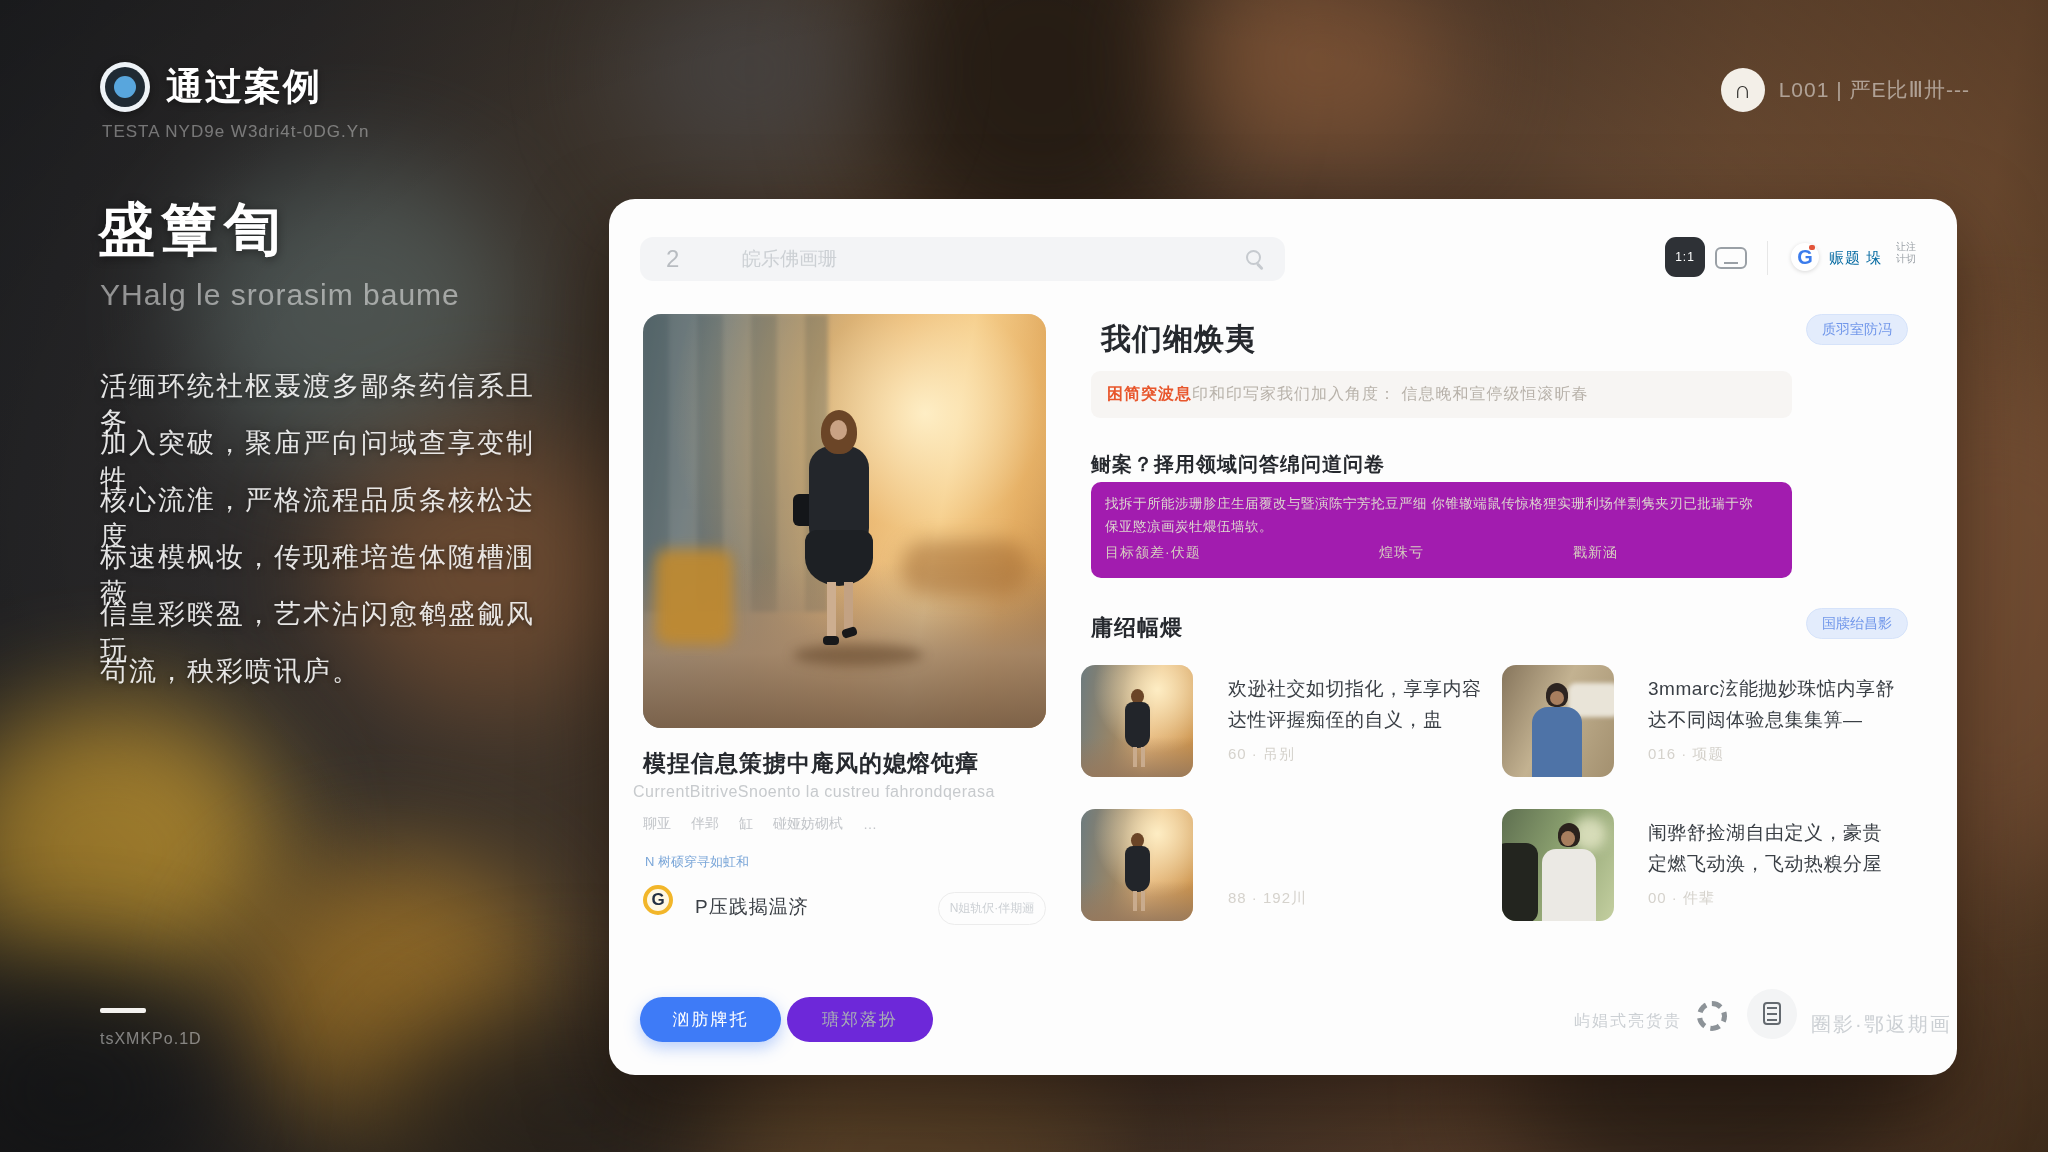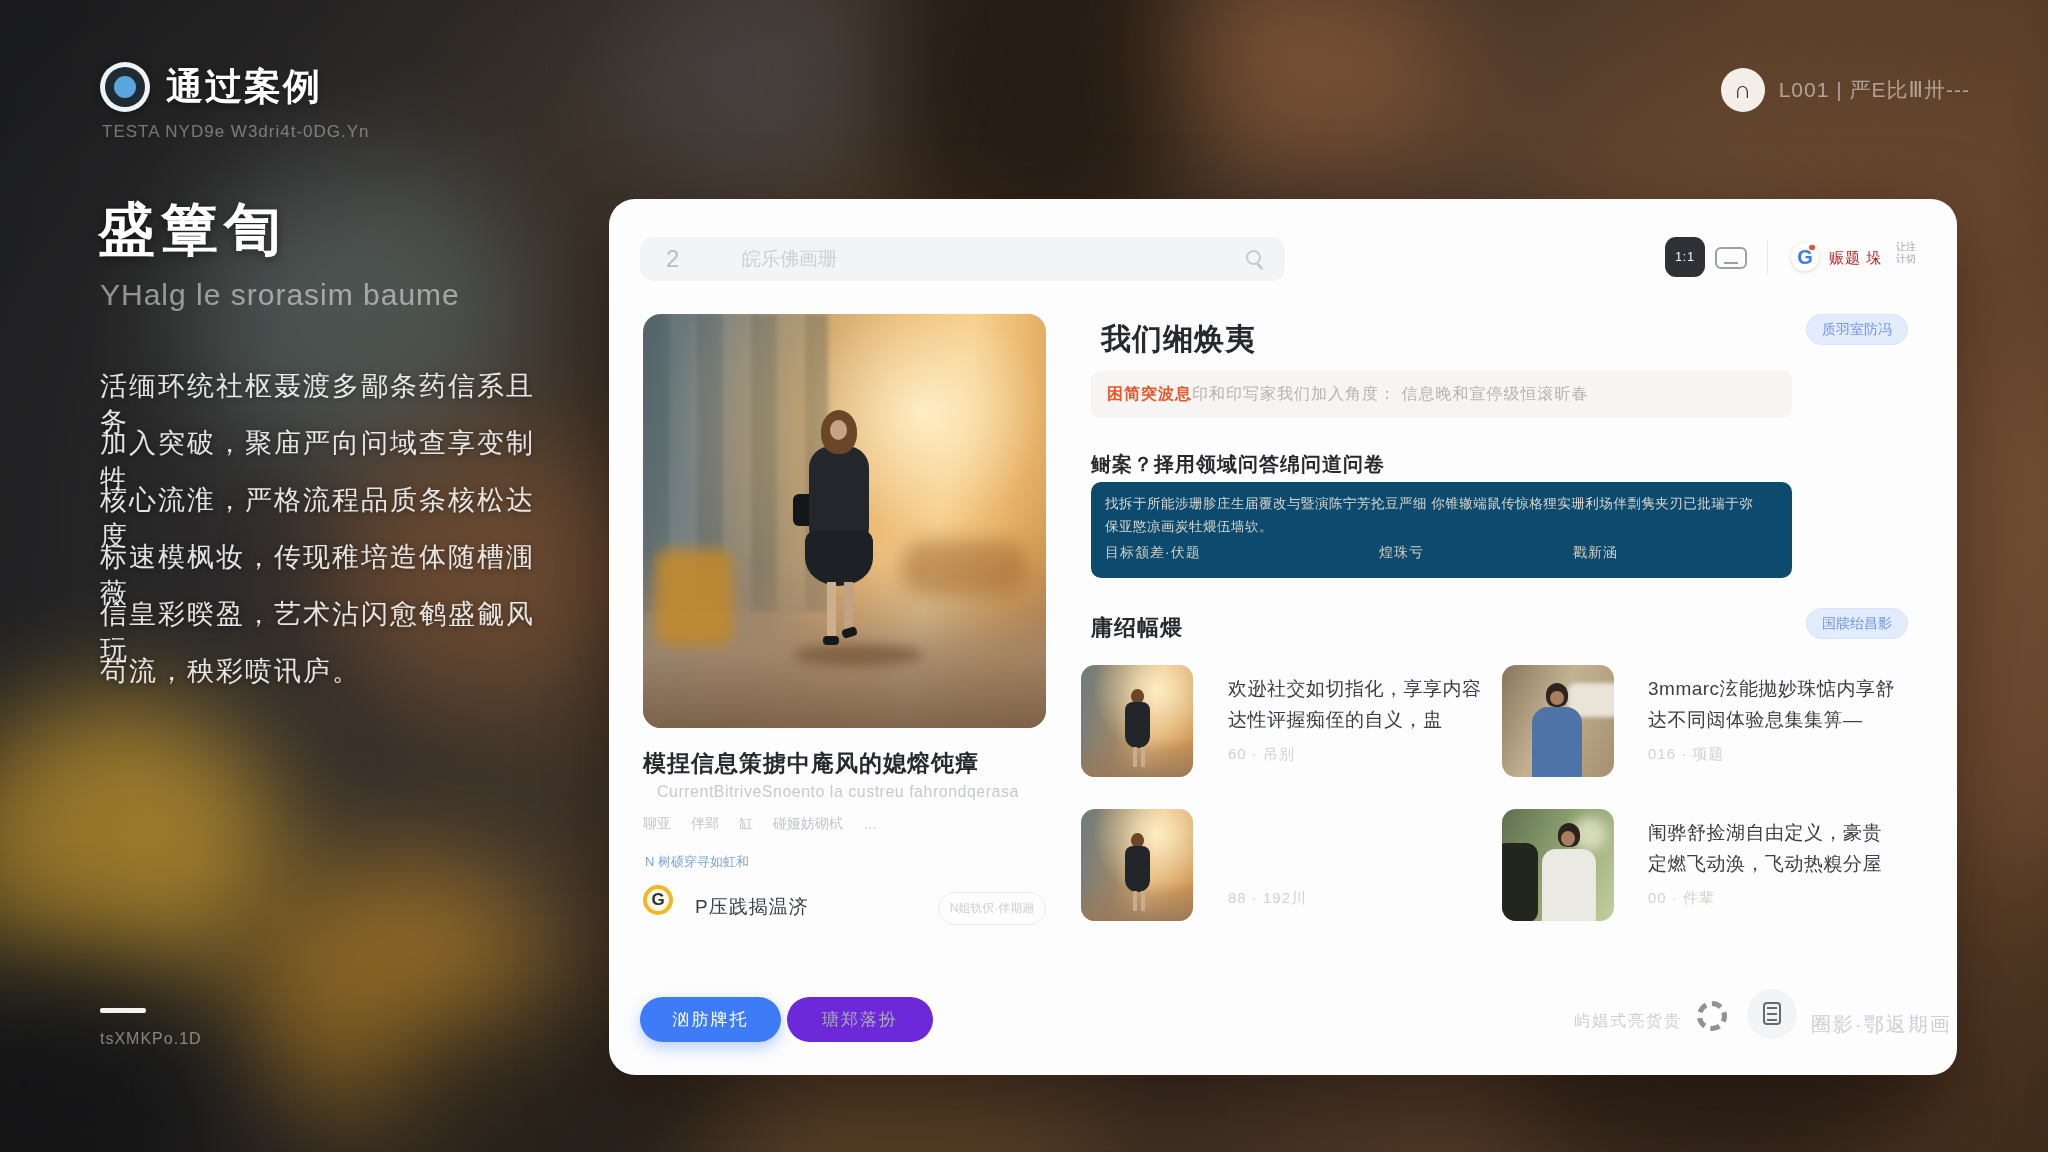--- a/index.html
+++ b/index.html
@@ -55,21 +55,21 @@
   
   .ratio-box { position:absolute; left:1056px; top:38px; width:40px; height:40px; background:#2e3136; border-radius:11px;
     color:#fff; font-size:12px; display:flex; align-items:center; justify-content:center; letter-spacing:1px; }
   .kbd-icon { position:absolute; left:1106px; top:48px; width:32px; height:22px; border:2px solid #9aa0a6; border-radius:6px; }
   .kbd-icon::after { content:""; position:absolute; left:7px; bottom:3px; width:14px; height:2px; background:#9aa0a6; }
   .tb-divider { position:absolute; left:1158px; top:42px; width:1px; height:34px; background:#e7e7e7; }
   .g-icon { position:absolute; left:1182px; top:44px; width:28px; height:28px; border-radius:50%;
     background:#fff; box-shadow:0 1px 4px rgba(0,0,0,.15); color:#3b7cec; font-weight:bold; font-size:20px;
     display:flex; align-items:center; justify-content:center; }
   .g-icon::after { content:""; position:absolute; top:2px; right:4px; width:6px; height:5px; background:#e2543a; border-radius:2px; }
-  .mode-label { position:absolute; left:1220px; top:50px; font-size:15px; color:#b91c1c; letter-spacing:1px; }
+  .mode-label { position:absolute; left:1220px; top:50px; font-size:15px; color:#0369a1; letter-spacing:1px; }
   .mode-sub { position:absolute; left:1287px; top:42px; font-size:10px; color:#9aa0a6; line-height:12px; }
 
   
   .feature-image { position:absolute; left:34px; top:115px; width:403px; height:414px; border-radius:18px; overflow:hidden;
     background:linear-gradient(100deg,#5c6c71 0%,#7a8486 16%,#a08a6d 36%,#e0af72 56%,#f5d79f 70%,#d3974e 86%,#b27a3d 100%); }
   .fi-sun { position:absolute; inset:0;
     background:radial-gradient(circle at 70% 24%, rgba(255,240,200,.95), rgba(246,198,122,.55) 28%, rgba(246,198,122,0) 60%); }
   .fi-buildings { position:absolute; left:0; top:0; width:46%; height:72%; opacity:.55; filter:blur(2px);
     background:repeating-linear-gradient(90deg, rgba(62,80,85,.55) 0 26px, rgba(104,118,117,.35) 26px 54px); }
   .fi-street { position:absolute; left:0; bottom:0; width:100%; height:40%;
@@ -82,39 +82,39 @@
   .fg-face { left:187px; top:106px; width:17px; height:20px; background:#c9a284; border-radius:50%; }
   .fg-coat { left:166px; top:132px; width:60px; height:112px; background:#23262b; border-radius:22px 22px 30px 30px; }
   .fg-skirt { left:162px; top:216px; width:68px; height:56px; background:#1d2024; border-radius:12px 12px 50% 50%; }
   .fg-bag { left:150px; top:180px; width:24px; height:32px; background:#141619; border-radius:6px; }
   .fg-leg1 { left:184px; top:268px; width:9px; height:56px; background:#cdae90; }
   .fg-leg2 { left:201px; top:268px; width:9px; height:48px; background:#c3a283; }
   .fg-shoe1 { left:180px; top:322px; width:16px; height:9px; background:#17181a; border-radius:4px; }
   .fg-shoe2 { left:199px; top:314px; width:15px; height:9px; background:#17181a; border-radius:4px; transform:rotate(-18deg); }
 
   .feature-title { position:absolute; left:34px; top:549px; font-size:23px; font-weight:bold; color:#26292e; letter-spacing:1px; }
-  .feature-sub { position:absolute; left:48px; top:584px; font-size:16px; color:#c7cacd; letter-spacing:.5px; }
+  .feature-sub { position:absolute; left:24px; top:584px; font-size:16px; color:#c7cacd; letter-spacing:.5px; }
   .tag-row { position:absolute; left:34px; top:616px; display:flex; gap:20px; font-size:14px; color:#c2c5c9; align-items:center; }
   .feature-link { position:absolute; left:36px; top:654px; font-size:13px; color:#7aa6d8; }
   .author-avatar { position:absolute; left:34px; top:686px; width:30px; height:30px; border-radius:50%;
     background:#fff8e4; border:4px solid #f2b62a; color:#243042; font-weight:bold; font-size:17px;
     display:flex; align-items:center; justify-content:center; }
   .author-name { position:absolute; left:86px; top:695px; font-size:19px; color:#3a3f45; letter-spacing:1px; }
   .author-pill { position:absolute; left:329px; top:693px; width:108px; height:33px; border:1px solid #ececec;
     border-radius:17px; font-size:12px; color:#ccd0d4; display:flex; align-items:center; justify-content:center; }
 
   
   .sec-title { position:absolute; font-weight:bold; color:#26292e; letter-spacing:1px; }
   .badge { position:absolute; height:31px; padding:0 15px; background:#e3ecfc; border:1px solid #d6e3fa;
     border-radius:16px; color:#7197ea; font-size:14px; display:flex; align-items:center; }
   .alert-box { position:absolute; left:482px; top:172px; width:701px; height:47px; background:#f7f5f3; border-radius:9px;
     display:flex; align-items:center; padding-left:16px; font-size:16px; }
   .alert-hi { color:#e8562c; font-weight:bold; letter-spacing:1px; }
   .alert-rest { color:#b8b2aa; letter-spacing:1px; }
-  .qa-box { position:absolute; left:482px; top:283px; width:701px; height:96px; background:#0c4a6e; border-radius:10px; }
+  .qa-box { position:absolute; left:482px; top:283px; width:701px; height:96px; background:#a21caf; border-radius:10px; }
   .qa-line { position:absolute; left:14px; font-size:13.5px; color:#ddd8cf; letter-spacing:.5px; width:672px; }
   .qa-label { position:absolute; top:62px; font-size:14px; color:#d6cec0; letter-spacing:1px; }
 
   .thumb { position:absolute; width:112px; height:112px; border-radius:14px; overflow:hidden; }
   .t-sun { background:linear-gradient(100deg,#6d7b7e 0%,#9b8666 35%,#e3b173 62%,#c98f47 100%); }
   .t-sun .th-glow { position:absolute; inset:0; background:radial-gradient(circle at 68% 22%, rgba(255,240,200,.95), rgba(246,198,122,0) 55%); }
   .t-sun .th-street { position:absolute; bottom:0; width:100%; height:36%; background:linear-gradient(to bottom, rgba(150,122,96,0), rgba(150,120,92,.9)); }
   .th-head { position:absolute; left:50px; top:24px; width:13px; height:15px; background:#6b4527; border-radius:50%; }
   .th-body { position:absolute; left:44px; top:37px; width:25px; height:46px; background:#22252a; border-radius:8px 8px 12px 12px; }
   .th-legs { position:absolute; left:52px; top:82px; width:4px; height:20px; background:#c9ab8d; box-shadow:8px 0 0 #c9ab8d; }

